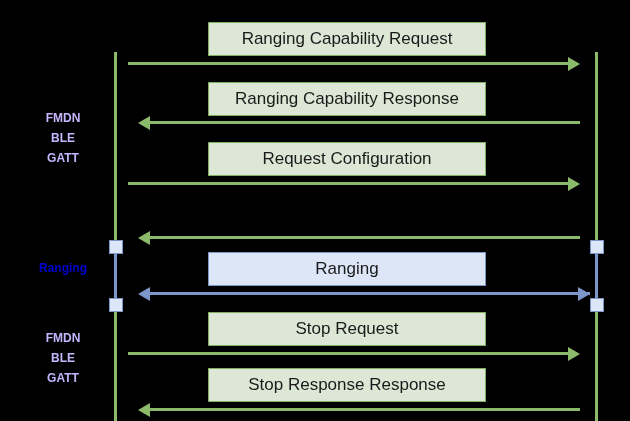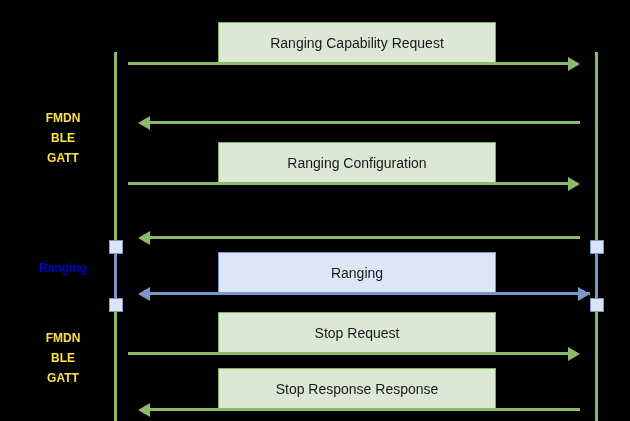--- a/index.html
+++ b/index.html
@@ -27,36 +27,36 @@
 
   .phase-label {
     position: absolute;
     width: 110px;
     text-align: center;
     font-size: 12px;
     font-weight: bold;
     line-height: 20px;
     letter-spacing: 0px;
   }
-  .phase-label.green { color: #fde047; }
+  .phase-label.green { color: #c4b5fd; }
   .phase-label.blue  { color: #0000d0; }
   #label-fmdn-top    { left: 8px; top: 108px; }
   #label-ranging     { left: 8px; top: 258px; }
   #label-fmdn-bottom { left: 8px; top: 328px; }
 
   .msg-box {
     position: absolute;
-    left: 218px;
+    left: 208px;
     width: 278px;
-    height: 42px;
+    height: 34px;
     box-sizing: border-box;
     display: flex;
     align-items: center;
     justify-content: center;
-    font-size: 14px;
+    font-size: 17px;
     color: #1a1a1a;
   }
   .msg-box.green {
     background: #dce7d5;
     border: 1px solid #7fae5e;
   }
   .msg-box.blue {
     background: #dce6f7;
     border: 1px solid #7b97c9;
   }
@@ -115,24 +115,25 @@
   <div class="phase-label green" id="label-fmdn-bottom">
     <div>FMDN</div>
     <div>BLE</div>
     <div>GATT</div>
   </div>
 
   <div class="msg-box green" style="top:22px">Ranging Capability Request</div>
   <div class="arrow-line green" style="top:62px; left:128px; width:442px;"></div>
   <div class="arrow-head right green" style="top:56.5px; left:568px;"></div>
 
+  <div class="msg-box green" style="top:82px">Ranging Capability Response</div>
   <div class="arrow-line green" style="top:121px; left:150px; width:430px;"></div>
   <div class="arrow-head left green" style="top:115.5px; left:138px;"></div>
 
-  <div class="msg-box green" style="top:142px">Ranging Configuration</div>
+  <div class="msg-box green" style="top:142px">Request Configuration</div>
   <div class="arrow-line green" style="top:182px; left:128px; width:442px;"></div>
   <div class="arrow-head right green" style="top:176.5px; left:568px;"></div>
 
   <div class="arrow-line green" style="top:236px; left:150px; width:430px;"></div>
   <div class="arrow-head left green" style="top:230.5px; left:138px;"></div>
 
   <div class="activation-bar" style="left:114px; top:246px; height:58px;"></div>
   <div class="activation-node" style="left:109px; top:240px;"></div>
   <div class="activation-node" style="left:109px; top:298px;"></div>
 

